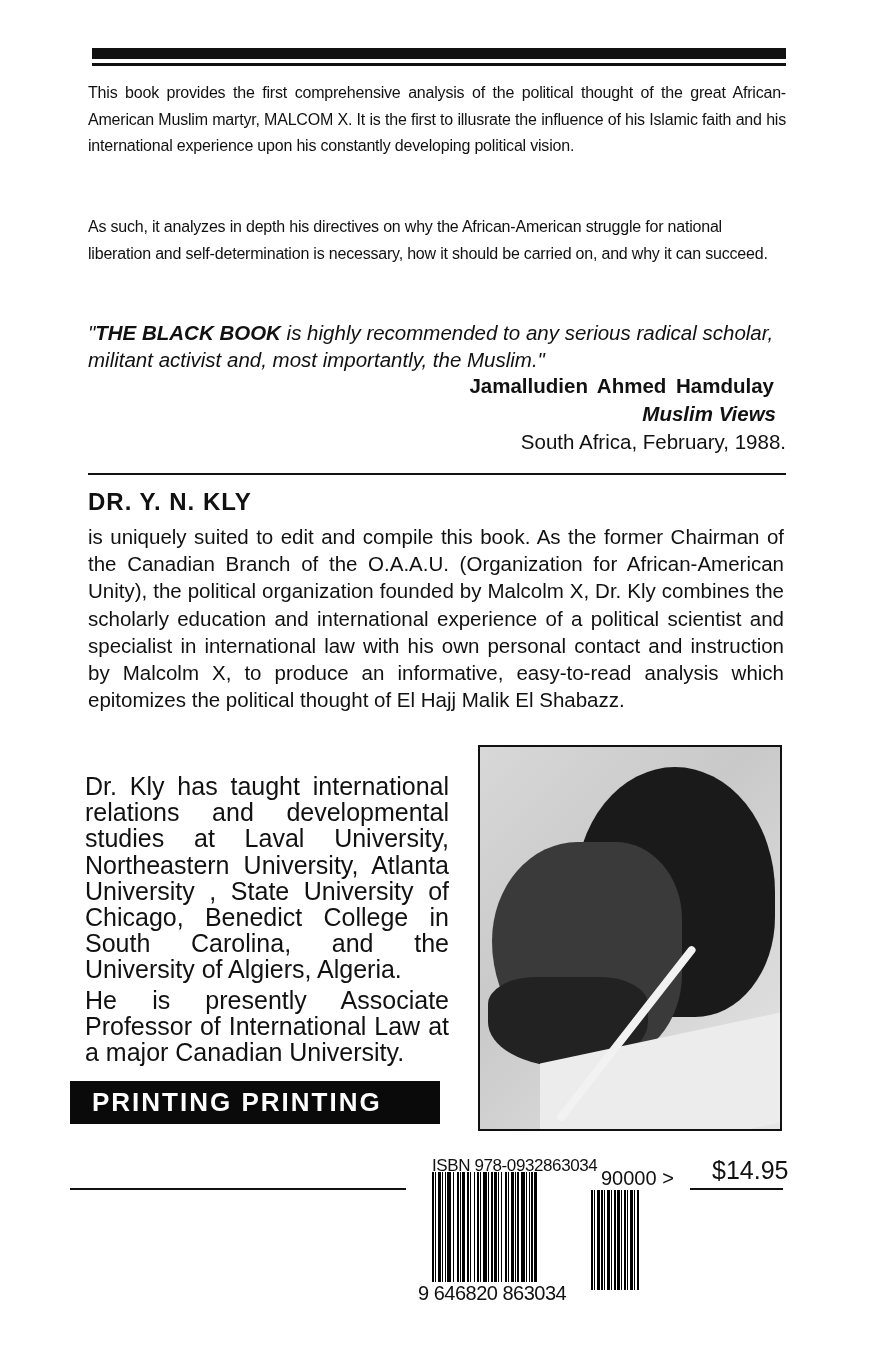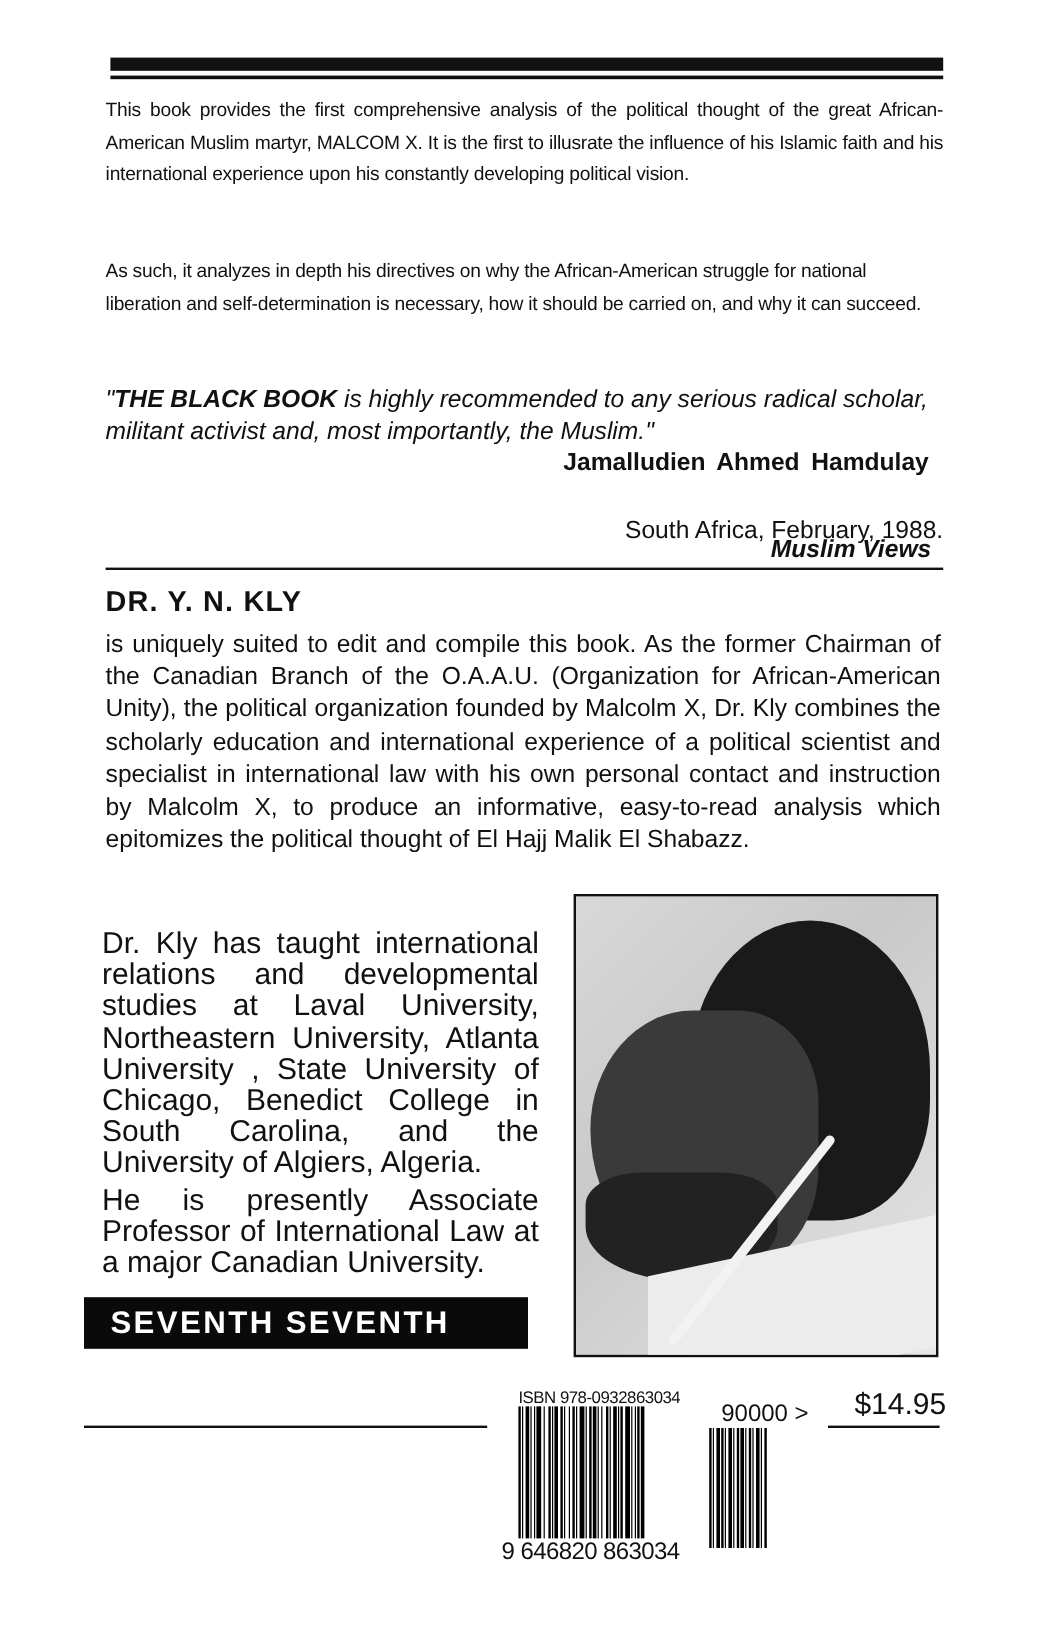--- a/index.html
+++ b/index.html
@@ -8,40 +8,40 @@
     .abs { position: absolute; }
     .rule-thick { left: 92px; width: 694px; top: 48px; height: 11px; background: #111; }
     .rule-thin1 { left: 92px; width: 694px; top: 63px; height: 3px; background: #111; }
     .para { left: 88px; width: 698px; font-size: 16px; line-height: 26.5px; text-align: justify; letter-spacing: -0.2px; }
     .p1 { top: 80px; }
     .p2 { top: 214px; text-align: left; }
     .quote { top: 320px; left: 88px; width: 698px; font-size: 20.5px; line-height: 26.5px; font-style: italic; }
     .quote b { font-style: italic; }
     .attr { right: 94px; text-align: right; font-size: 20.5px; line-height: 28px; }
     .attr1 { top: 372px; font-weight: bold; right: 106px; word-spacing: 4px; }
-    .attr2 { top: 400px; font-weight: bold; font-style: italic; right: 104px; margin-top: 44px; }
+    .attr2 { top: 400px; font-weight: bold; font-style: italic; right: 104px; }
     .attr3 { top: 428px; right: 94px; }
     .rule-mid { left: 88px; width: 698px; top: 473px; height: 2px; background: #111; }
     .author-name { left: 88px; top: 488px; font-size: 24px; font-weight: bold; letter-spacing: 1px; }
     .p3 { top: 523px; left: 88px; width: 696px; font-size: 20.5px; line-height: 27.2px; text-align: justify; }
     .bio { left: 85px; width: 364px; font-size: 25px; line-height: 26.2px; text-align: justify; }
     .bio1 { top: 773px; }
     .bio2 { top: 987px; }
     .printing { left: 70px; top: 1081px; width: 370px; height: 43px; background: #0a0a0a; color: #fff;
                 font-size: 26px; font-weight: bold; letter-spacing: 2px; line-height: 43px; text-indent: 22px; }
     .photo { left: 478px; top: 745px; width: 300px; height: 382px; border: 2px solid #111; overflow: hidden;
              background: linear-gradient(135deg, #d8d8d8 0%, #c9c9c9 40%, #e6e6e6 100%); }
     .photo .hair { position: absolute; left: 95px; top: 20px; width: 200px; height: 250px; border-radius: 50% 50% 40% 45%; background: #1a1a1a; }
     .photo .face { position: absolute; left: 12px; top: 95px; width: 190px; height: 220px; border-radius: 45% 35% 40% 55%; background: #3a3a3a; }
     .photo .beard { position: absolute; left: 8px; top: 230px; width: 160px; height: 90px; border-radius: 30% 30% 50% 50%; background: #222; }
     .photo .shirt { position: absolute; left: 60px; top: 290px; width: 250px; height: 110px; background: #ececec; transform: skewY(-12deg); }
     .photo .cord { position: absolute; left: 120px; top: 200px; width: 8px; height: 220px; background: #f2f2f2; border-radius: 4px; transform: rotate(38deg); transform-origin: top; left: 210px; }
     .rule-bottom-left { left: 70px; width: 336px; top: 1188px; height: 2px; background: #111; }
     .rule-bottom-right { left: 690px; width: 93px; top: 1188px; height: 2px; background: #111; }
-    .isbn-top { left: 432px; top: 1156px; font-size: 14px; letter-spacing: -0.4px; }
+    .isbn-top { left: 432px; top: 1156px; font-size: 17px; letter-spacing: -0.4px; }
     .isbn-bottom { left: 418px; top: 1282px; font-size: 20px; letter-spacing: -0.5px; }
     .addon-code { left: 601px; top: 1167px; font-size: 20px; }
     .price { left: 712px; top: 1156px; font-size: 25px; }
     .barcode { left: 432px; top: 1172px; width: 146px; height: 113px; display: flex; align-items: flex-start; }
     .addon { left: 591px; top: 1190px; width: 72px; height: 100px; display: flex; align-items: flex-start; }
     .bar { height: 100%; background: #000; flex: none; }
     .gap { height: 100%; flex: none; }
   </style>
 </head>
 <body>
@@ -58,21 +58,21 @@
 <div class="abs attr attr3">South Africa, February, 1988.</div>
 
 <div class="abs rule-mid"></div>
 
 <div class="abs author-name">DR. Y. N. KLY</div>
 <div class="abs p3">is uniquely suited to edit and compile this book.  As the former Chairman of the Canadian Branch of the O.A.A.U. (Organization for African-American Unity), the political organization founded by Malcolm X,  Dr. Kly combines the scholarly education and international experience of a political scientist and specialist in international law with his own personal contact and instruction by Malcolm X, to produce an informative, easy-to-read analysis which epitomizes the political thought of El Hajj Malik El Shabazz.</div>
 
 <div class="abs bio bio1">Dr. Kly has taught international relations and developmental studies at Laval University, Northeastern University, Atlanta University , State University of Chicago, Benedict College in South Carolina, and the University of Algiers, Algeria.</div>
 <div class="abs bio bio2">He is presently  Associate Professor of International Law at a major Canadian University.</div>
 
-<div class="abs printing">SEVENTH SEVENTH</div>
+<div class="abs printing">PRINTING PRINTING</div>
 
 <div class="abs photo" title="author-portrait-photo">
   <div class="hair"></div>
   <div class="face"></div>
   <div class="beard"></div>
   <div class="shirt"></div>
   <div class="cord"></div>
 </div>
 
 <div class="abs rule-bottom-left"></div>

